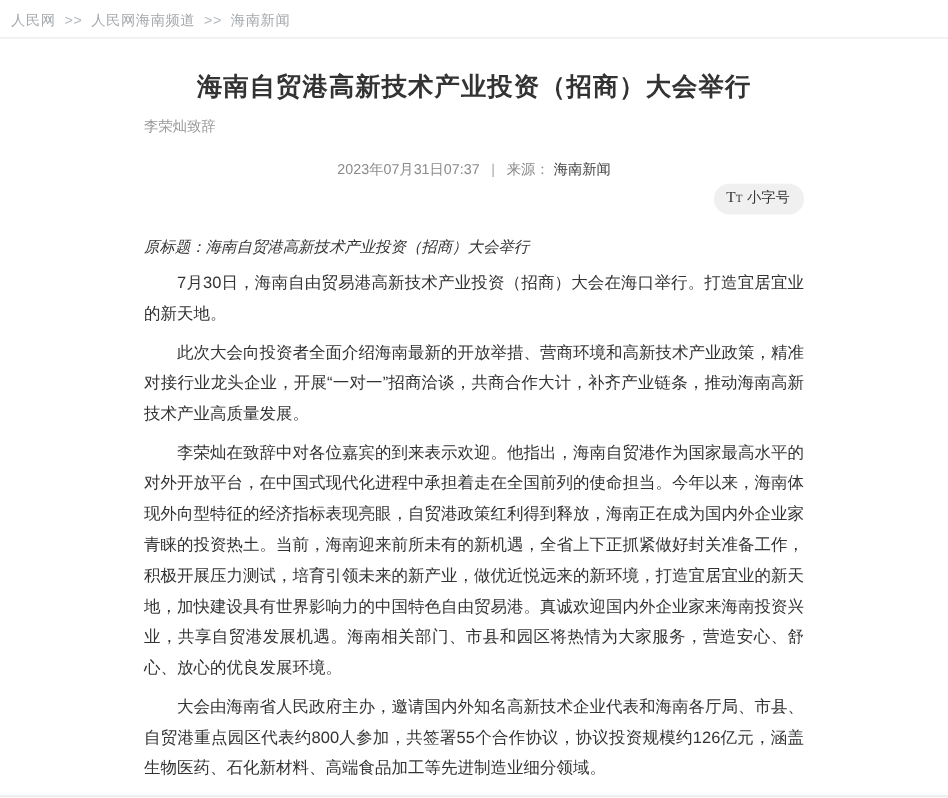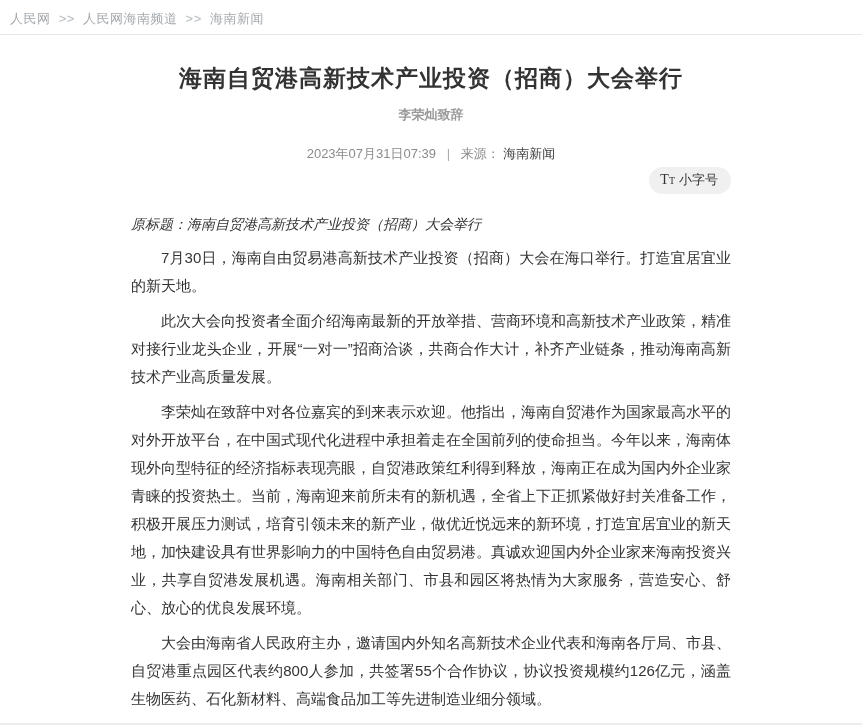--- a/index.html
+++ b/index.html
@@ -37,24 +37,23 @@
     margin-top: 28px;
     text-align: center;
     font-size: 23px;
     font-weight: bold;
     color: #333333;
     letter-spacing: 1px;
     line-height: 30px;
   }
   .subtitle {
     margin-top: 13px;
-    text-align: center;
+    text-align: left;
     font-size: 13px;
     color: #999999;
-    font-weight: bold;
   }
   .meta {
     margin-top: 21px;
     text-align: center;
     font-size: 13px;
     color: #8b8b8b;
   }
   .meta .meta-sep { margin: 0 7px; color: #aaa; }
   .meta .source-name { color: #404040; cursor: pointer; }
 
@@ -113,21 +112,21 @@
 
   <div class="header-divider"></div>
 
   <div class="article">
 
     <h1 class="page-title">海南自贸港高新技术产业投资（招商）大会举行</h1>
 
     <div class="subtitle">李荣灿致辞</div>
 
     <div class="meta">
-      <span>2023年07月31日07:39</span>
+      <span>2023年07月31日07:37</span>
       <span class="meta-sep">|</span>
       <span>来源：</span>
       <span class="source-name">海南新闻</span>
     </div>
 
     <div class="toolbar">
       <button class="font-size-button">
         <span class="t-big">T</span><span class="t-small">T</span><span>小字号</span>
       </button>
     </div>

